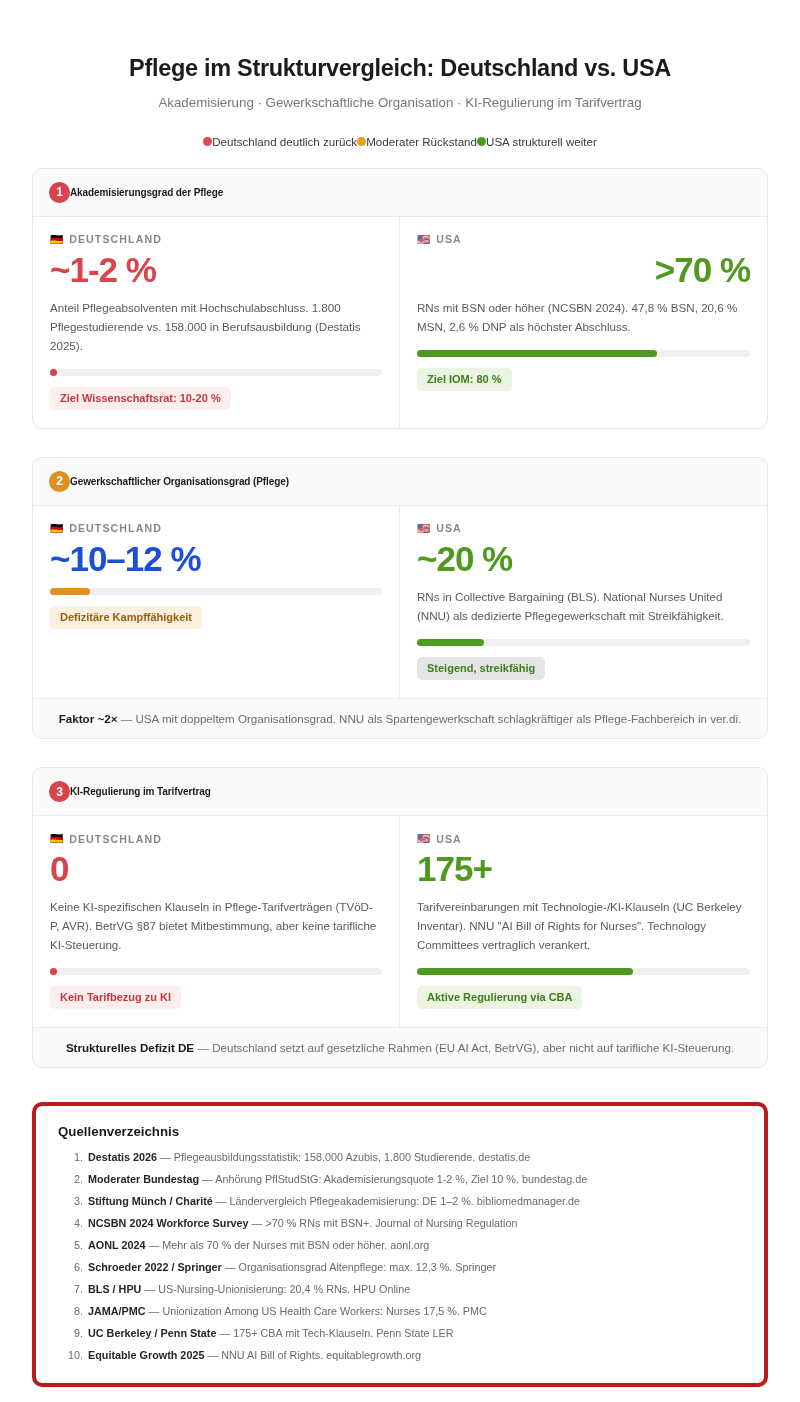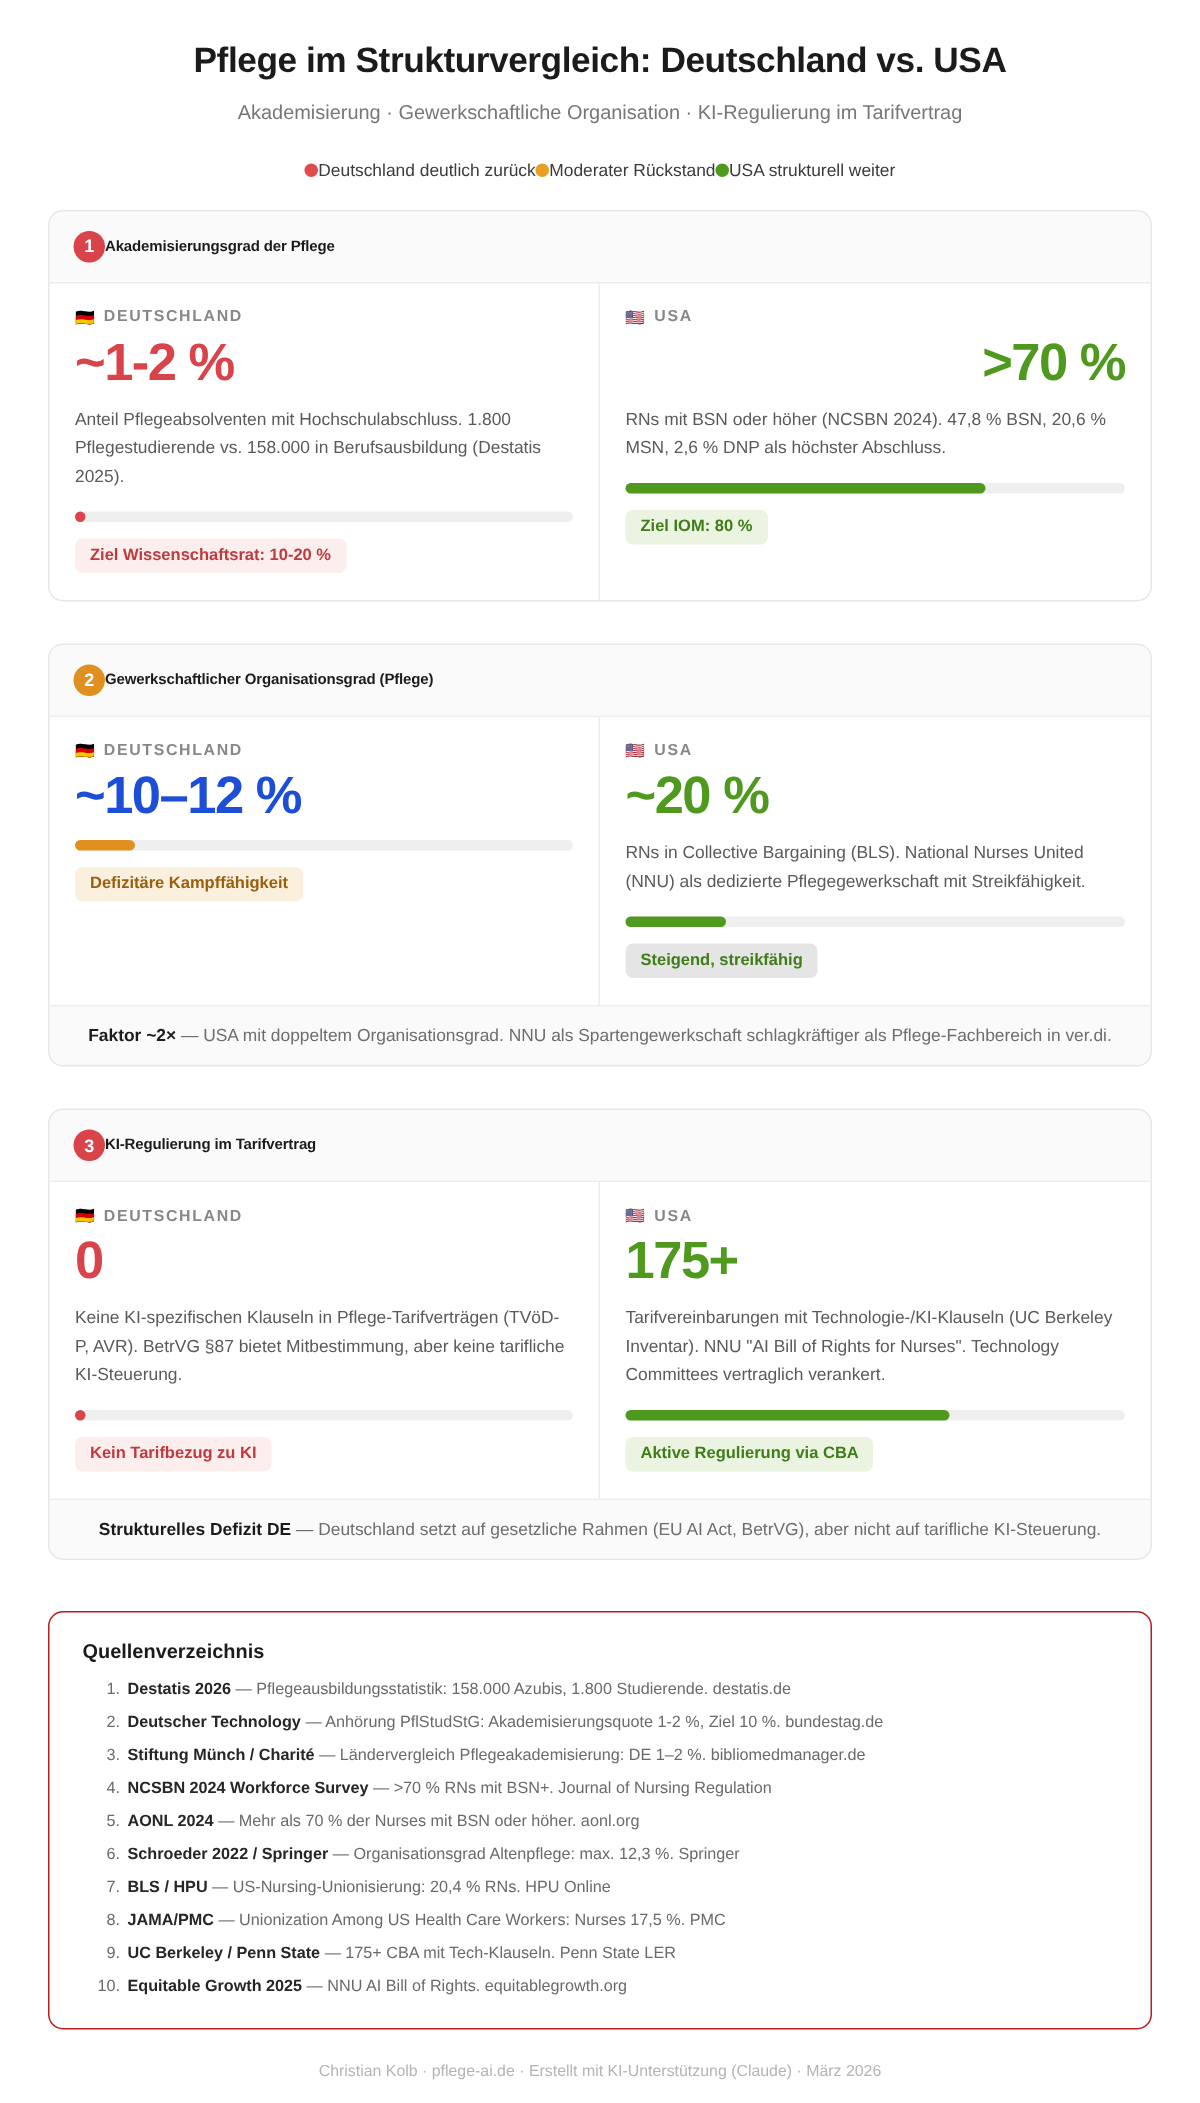--- a/index.html
+++ b/index.html
@@ -8,21 +8,21 @@
     margin: 0; padding: 0;
     width: 800px;
     background: #ffffff;
     font-family: "Liberation Sans", "DejaVu Sans", sans-serif;
     color: #222222;
     -webkit-font-smoothing: antialiased;
   }
   .page { width: 800px; padding: 0 0 10px 0; }
 
   
-  .header { padding: 26px 30px 0 30px; text-align: center; }
+  .header { padding: 26px 30px 0 30px; text-align: center; margin-top: 28px; }
   .main-title {
     font-size: 23.5px; font-weight: 700; color: #1b1b1b;
     letter-spacing: -0.3px; margin: 0 0 11px 0; line-height: 1.25;
   }
   .subtitle {
     font-size: 13.3px; color: #777777; font-weight: 400;
     margin: 0 0 22px 0; line-height: 1.4;
   }
   .legend {
     display: flex; justify-content: center; align-items: center;
@@ -106,21 +106,21 @@
     border-top: 1px solid #ededed;
     padding: 11px 20px;
     font-size: 11.6px; color: #6d6d6d;
     text-align: center; line-height: 1.5;
   }
   .card-foot b { color: #1b1b1b; font-weight: 700; }
 
   
   .sources {
     margin: 34px 32px 0 32px;
-    border: 1px solid #b91c1c;
+    border: 4px solid #b91c1c;
     border-radius: 10px;
     background: #ffffff;
     padding: 18px 22px 20px 22px;
   }
   .sources-title {
     font-size: 13.3px; font-weight: 700; color: #1b1b1b;
     margin: 0 0 12px 0;
   }
   ol.src-list {
     margin: 0; padding-left: 28px;
@@ -261,21 +261,21 @@
     </div>
     <div class="card-foot">
       <b>Strukturelles Defizit DE</b><span> — Deutschland setzt auf gesetzliche Rahmen (EU AI Act, BetrVG), aber nicht auf tarifliche KI-Steuerung.</span>
     </div>
   </div>
 
   <div class="sources">
     <div class="sources-title">Quellenverzeichnis</div>
     <ol class="src-list">
         <li><b>Destatis 2026</b><span> — Pflegeausbildungsstatistik: 158.000 Azubis, 1.800 Studierende. destatis.de</span></li>
-        <li><b>Deutscher Technology</b><span> — Anhörung PflStudStG: Akademisierungsquote 1-2 %, Ziel 10 %. bundestag.de</span></li>
+        <li><b>Moderater Bundestag</b><span> — Anhörung PflStudStG: Akademisierungsquote 1-2 %, Ziel 10 %. bundestag.de</span></li>
         <li><b>Stiftung Münch / Charité</b><span> — Ländervergleich Pflegeakademisierung: DE 1–2 %. bibliomedmanager.de</span></li>
         <li><b>NCSBN 2024 Workforce Survey</b><span> — &gt;70 % RNs mit BSN+. Journal of Nursing Regulation</span></li>
         <li><b>AONL 2024</b><span> — Mehr als 70 % der Nurses mit BSN oder höher. aonl.org</span></li>
         <li><b>Schroeder 2022 / Springer</b><span> — Organisationsgrad Altenpflege: max. 12,3 %. Springer</span></li>
         <li><b>BLS / HPU</b><span> — US-Nursing-Unionisierung: 20,4 % RNs. HPU Online</span></li>
         <li><b>JAMA/PMC</b><span> — Unionization Among US Health Care Workers: Nurses 17,5 %. PMC</span></li>
         <li><b>UC Berkeley / Penn State</b><span> — 175+ CBA mit Tech-Klauseln. Penn State LER</span></li>
         <li><b>Equitable Growth 2025</b><span> — NNU AI Bill of Rights. equitablegrowth.org</span></li>
       </ol>
   </div>

